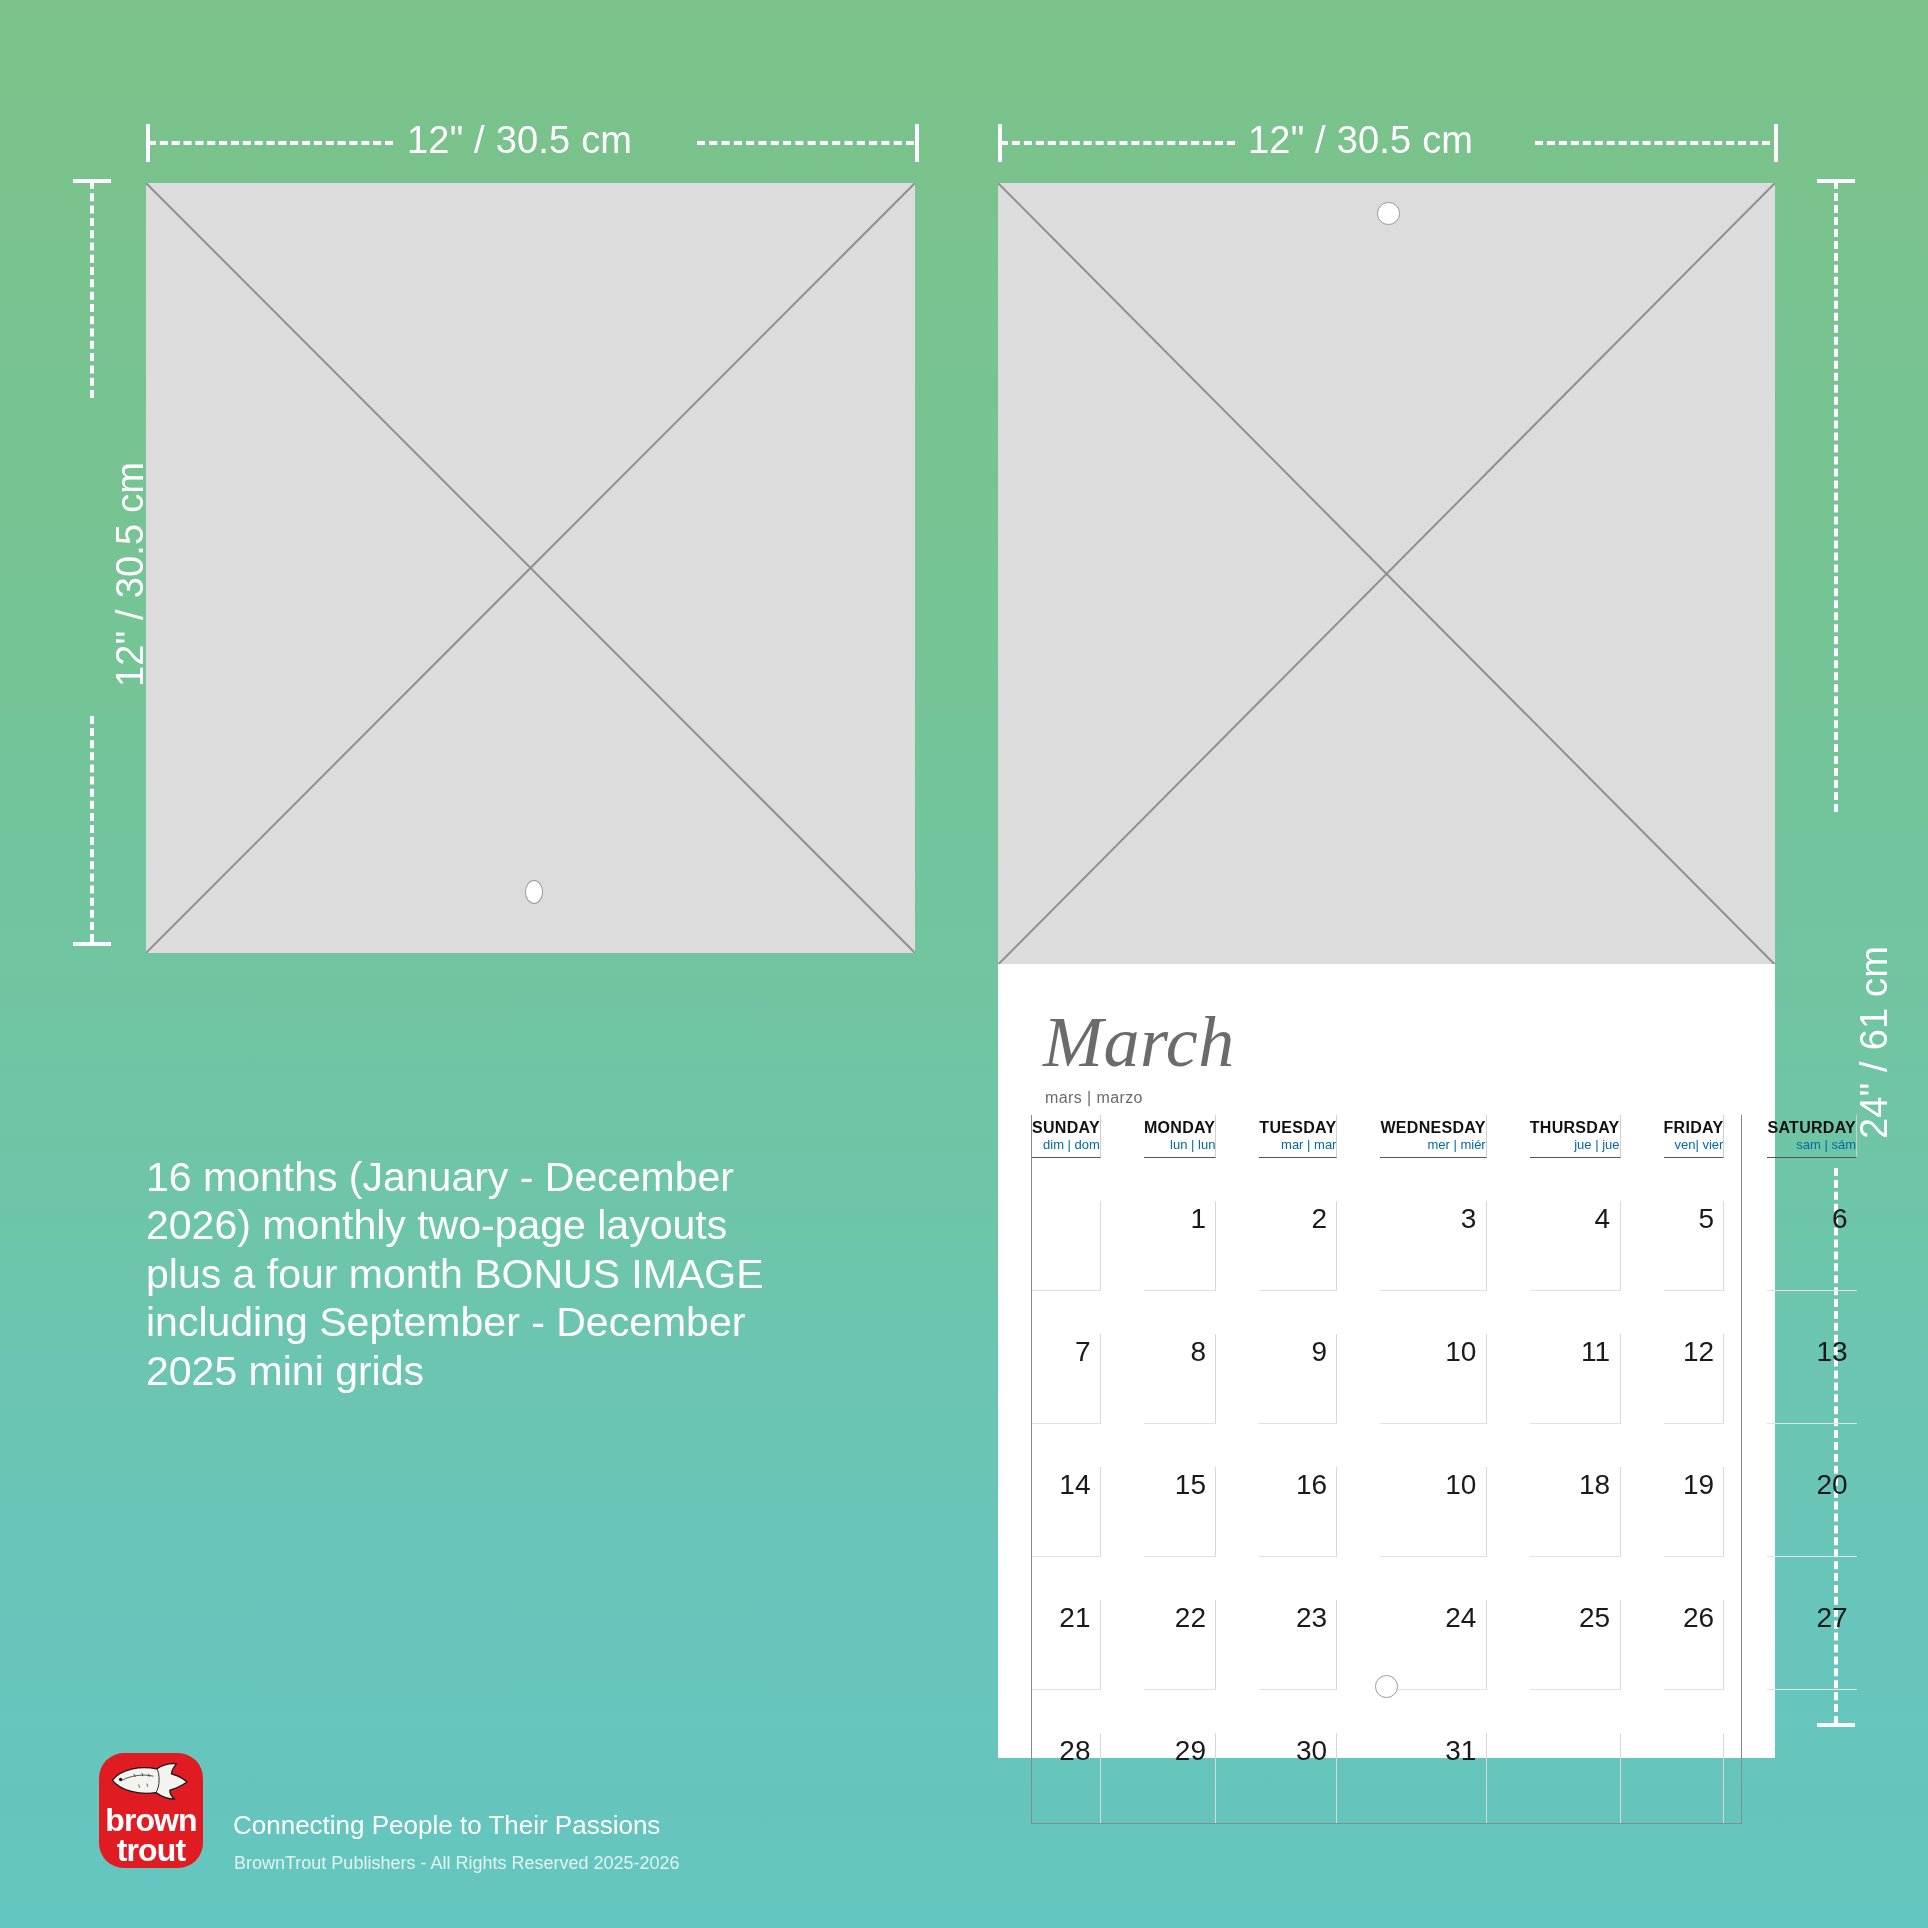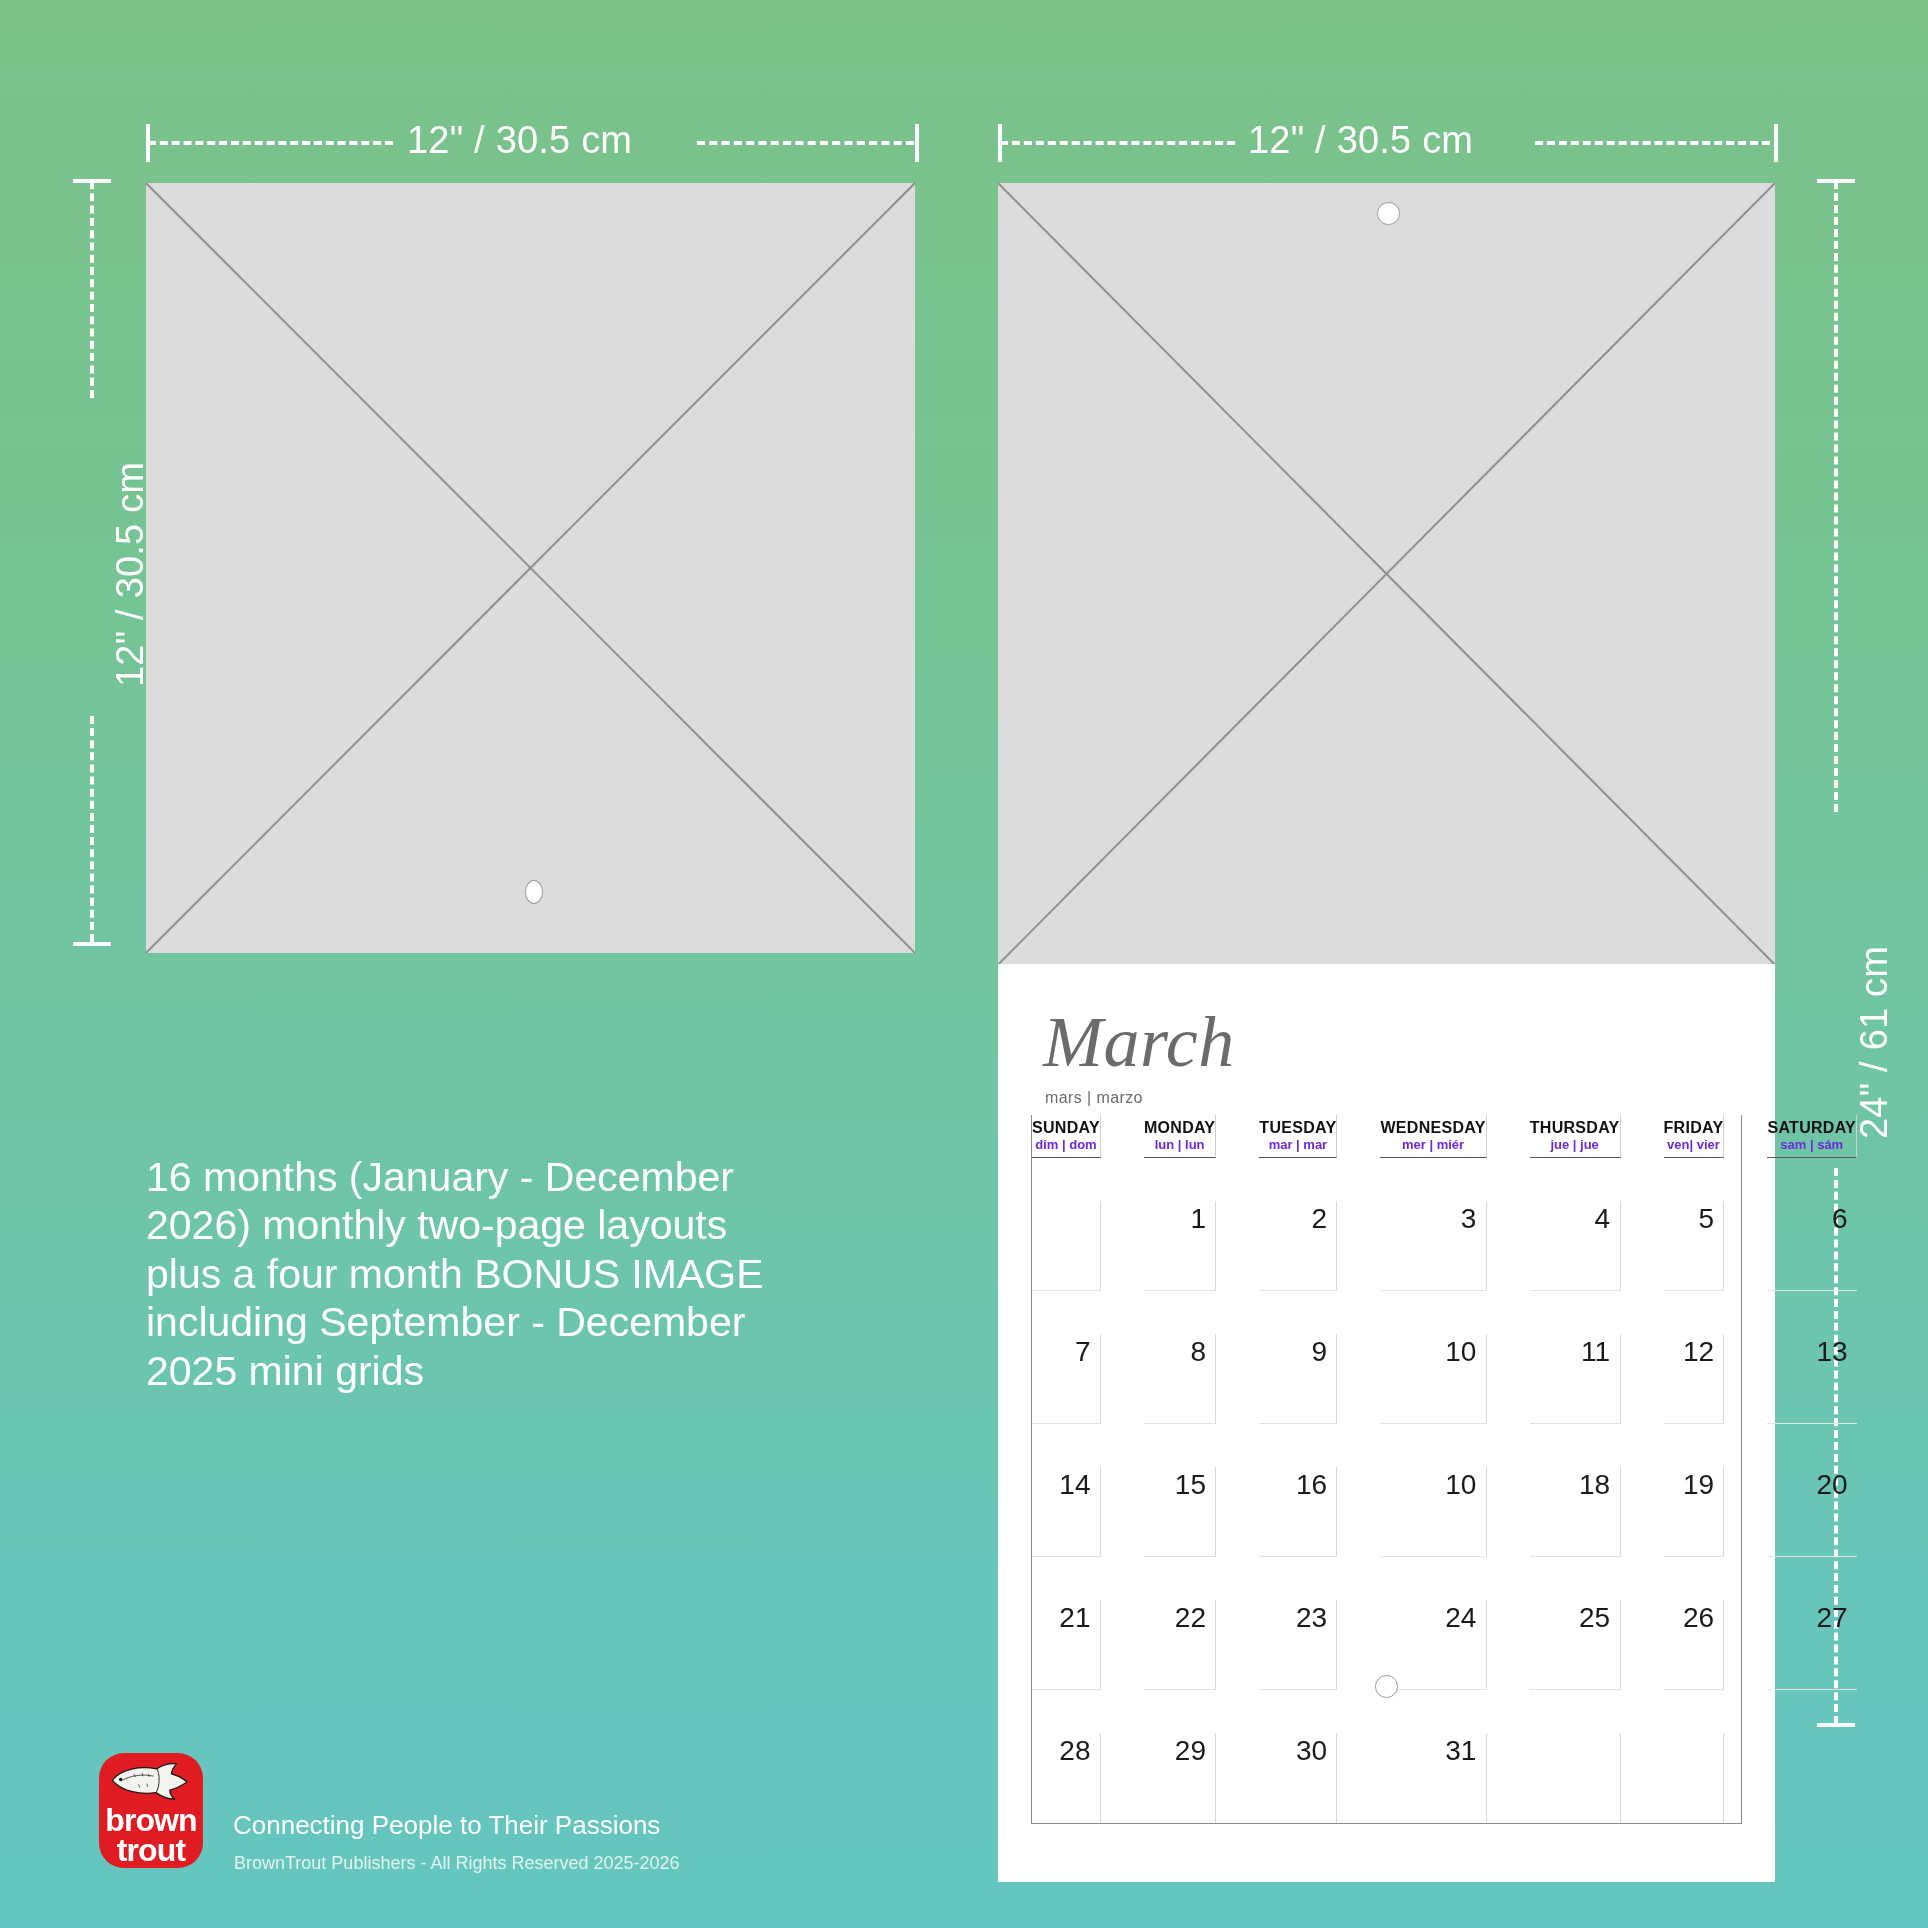--- a/index.html
+++ b/index.html
@@ -136,23 +136,24 @@
     display: block;
     font-size: 16px;
     font-weight: 700;
     color: #111111;
     letter-spacing: 0.3px;
     line-height: 1.15;
   }
   .dow .d2 {
     display: block;
     font-size: 13px;
-    font-weight: 700;
-    color: #6d28d9;
+    font-weight: 400;
+    color: #0369a1;
     line-height: 1.2;
+    text-align: right;
   }
   .cell {
     box-sizing: border-box;
     height: 90px;
     border-right: 0.9px solid #d8d8d8;
     border-bottom: 0.9px solid #e2e2e2;
     text-align: right;
     padding: 2.8px 9.4px 0 0;
     font-size: 28px;
     color: #1a1a1a;
@@ -241,21 +242,21 @@
   </div>
 
   <div class="placeholder" style="left:998px; top:183px; width:777px; height:782px;">
     <svg class="diag" viewBox="0 0 825 830" preserveAspectRatio="none">
       <line x1="0" y1="0" x2="825" y2="830" stroke="#8f8f8f" stroke-width="2" vector-effect="non-scaling-stroke"></line>
       <line x1="825" y1="0" x2="0" y2="830" stroke="#8f8f8f" stroke-width="2" vector-effect="non-scaling-stroke"></line>
     </svg>
     <div class="punch" style="left:379px; top:19px; width:22.6px; height:22.6px;"></div>
   </div>
 
-  <div id="calpage" style="left:998px; top:964px; width:777px; height:918px;">
+  <div id="calpage" style="left:998px; top:964px; width:777px; height:794px;">
 
     <div class="month-name" style="left:45px; top:42px;">March</div>
     <div class="month-sub" style="left:47px; top:125px;">mars | marzo</div>
 
     <div id="grid" style="left:33px; top:151px; width:711px;">
         <div class="dow">
           <span class="d1">SUNDAY</span>
           <span class="d2">dim | dom</span>
         </div>
         <div class="dow">

